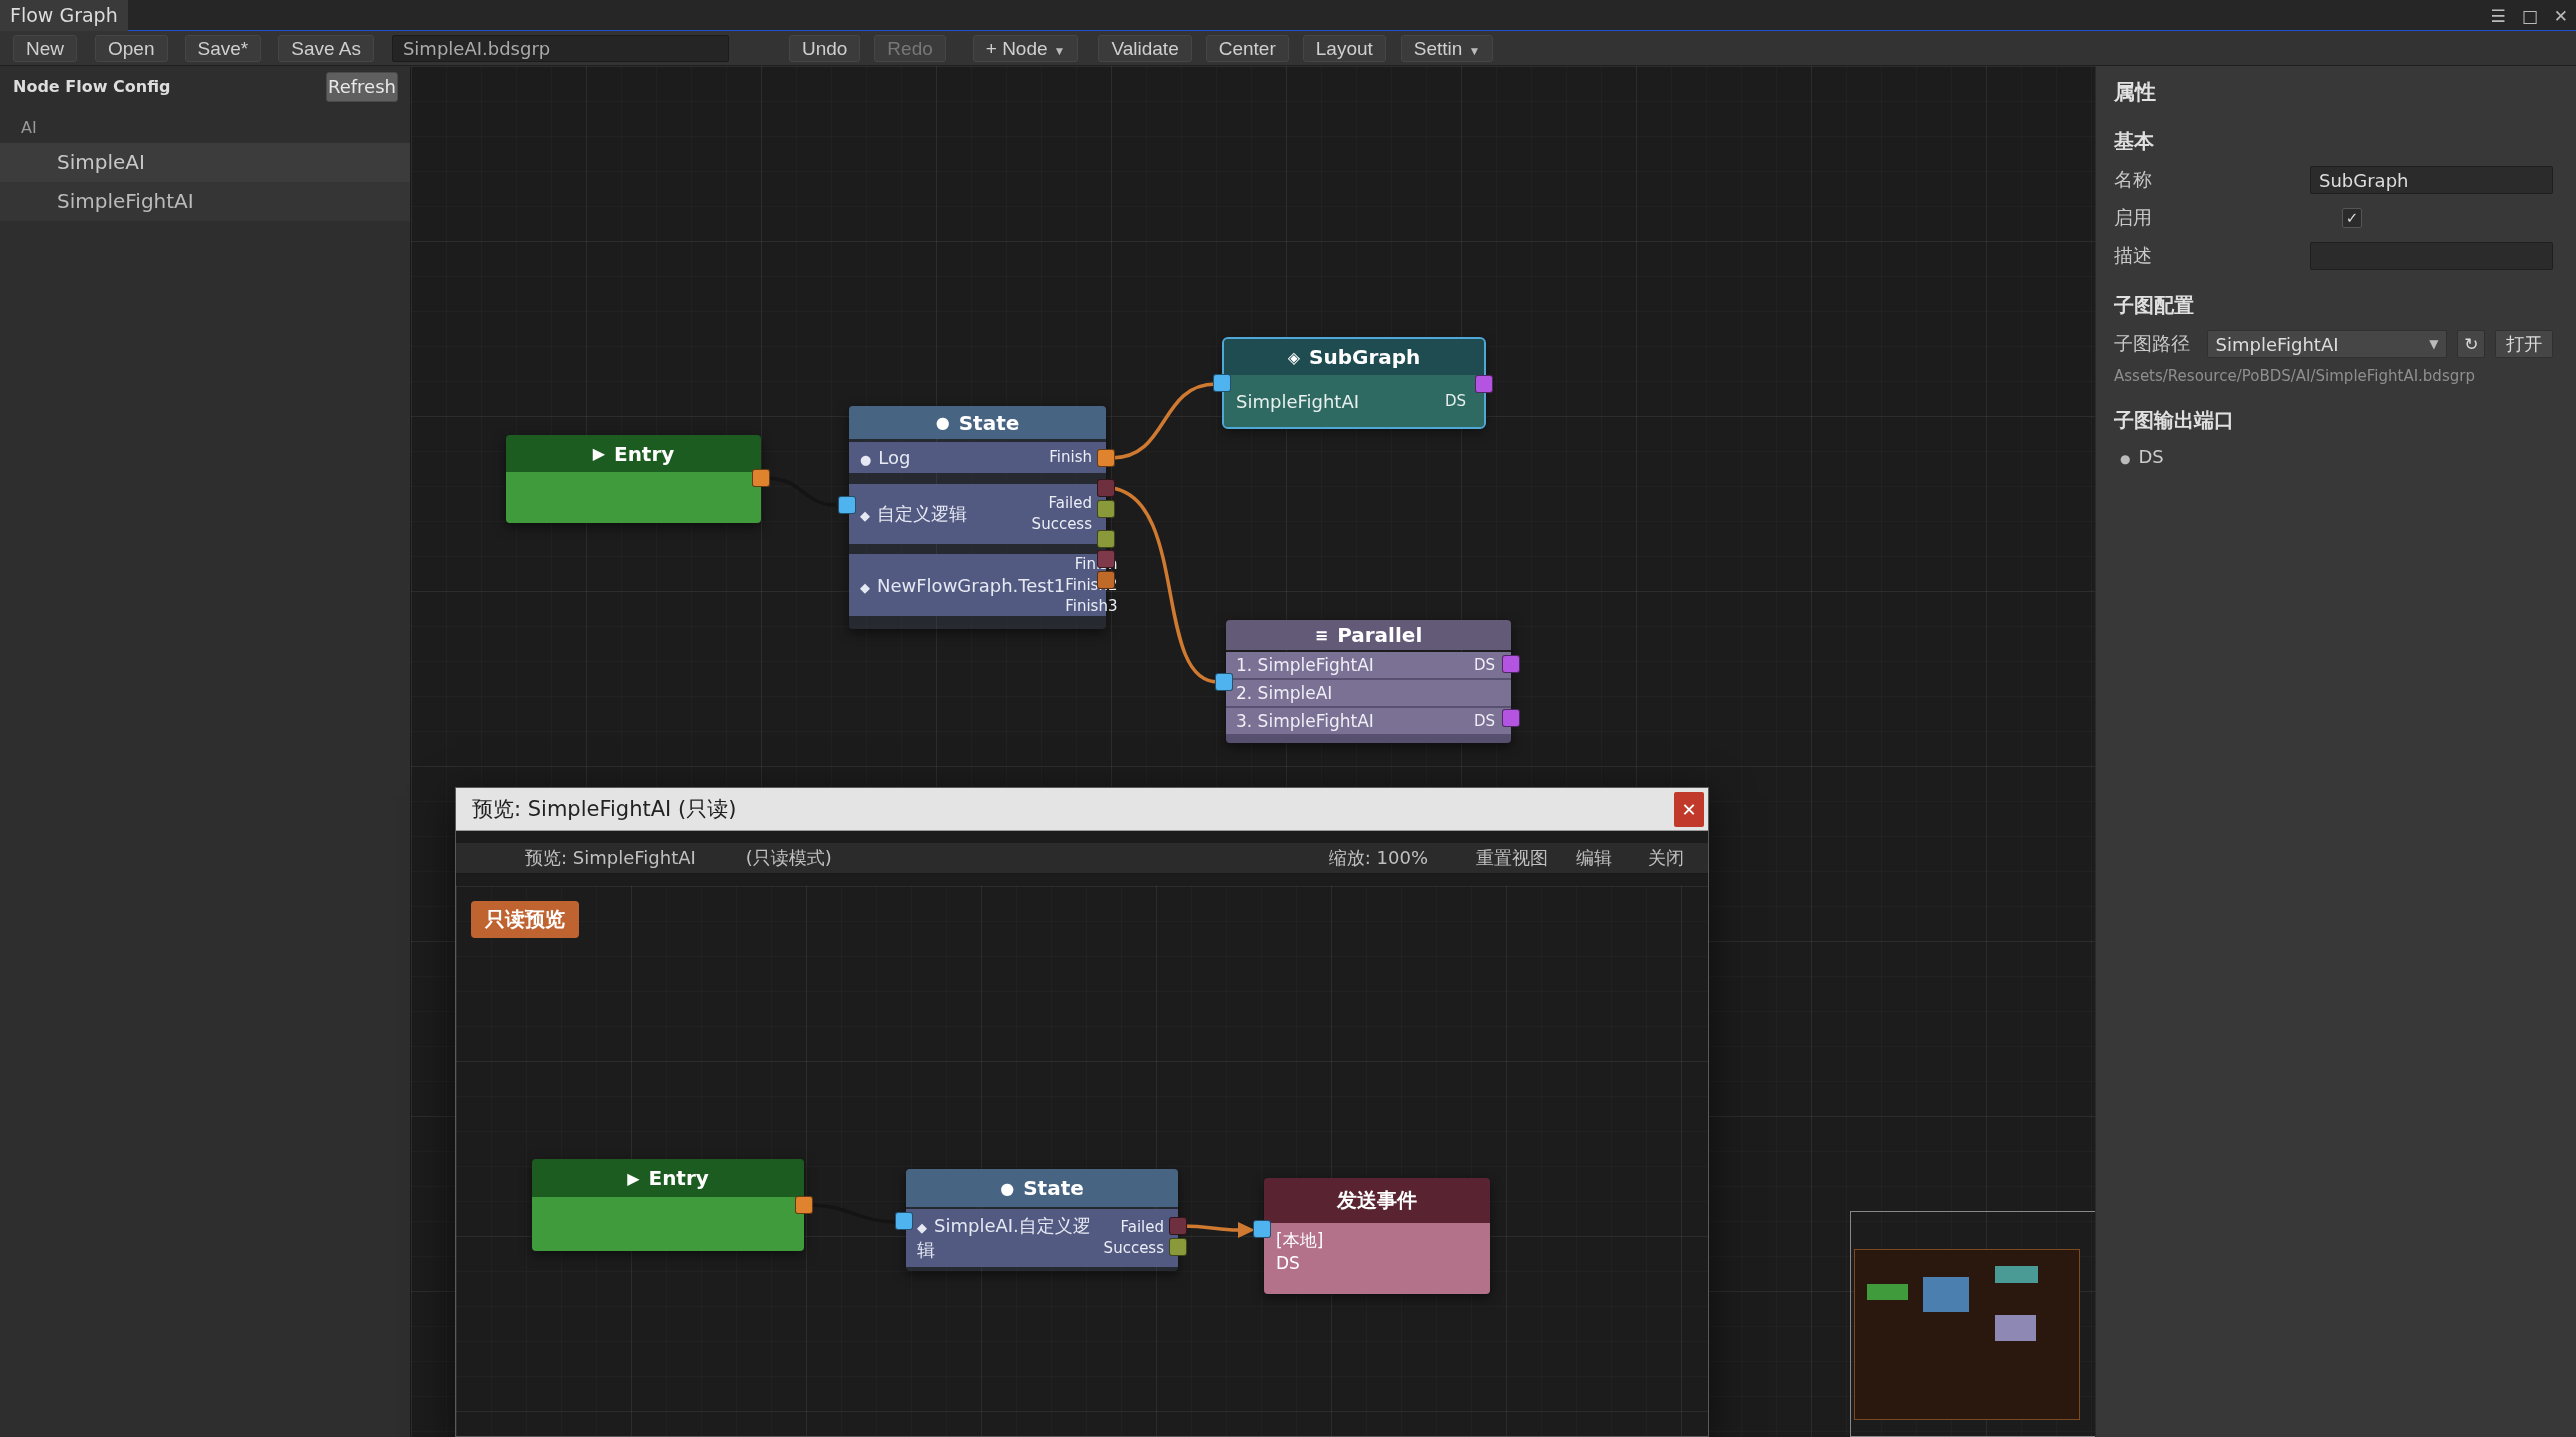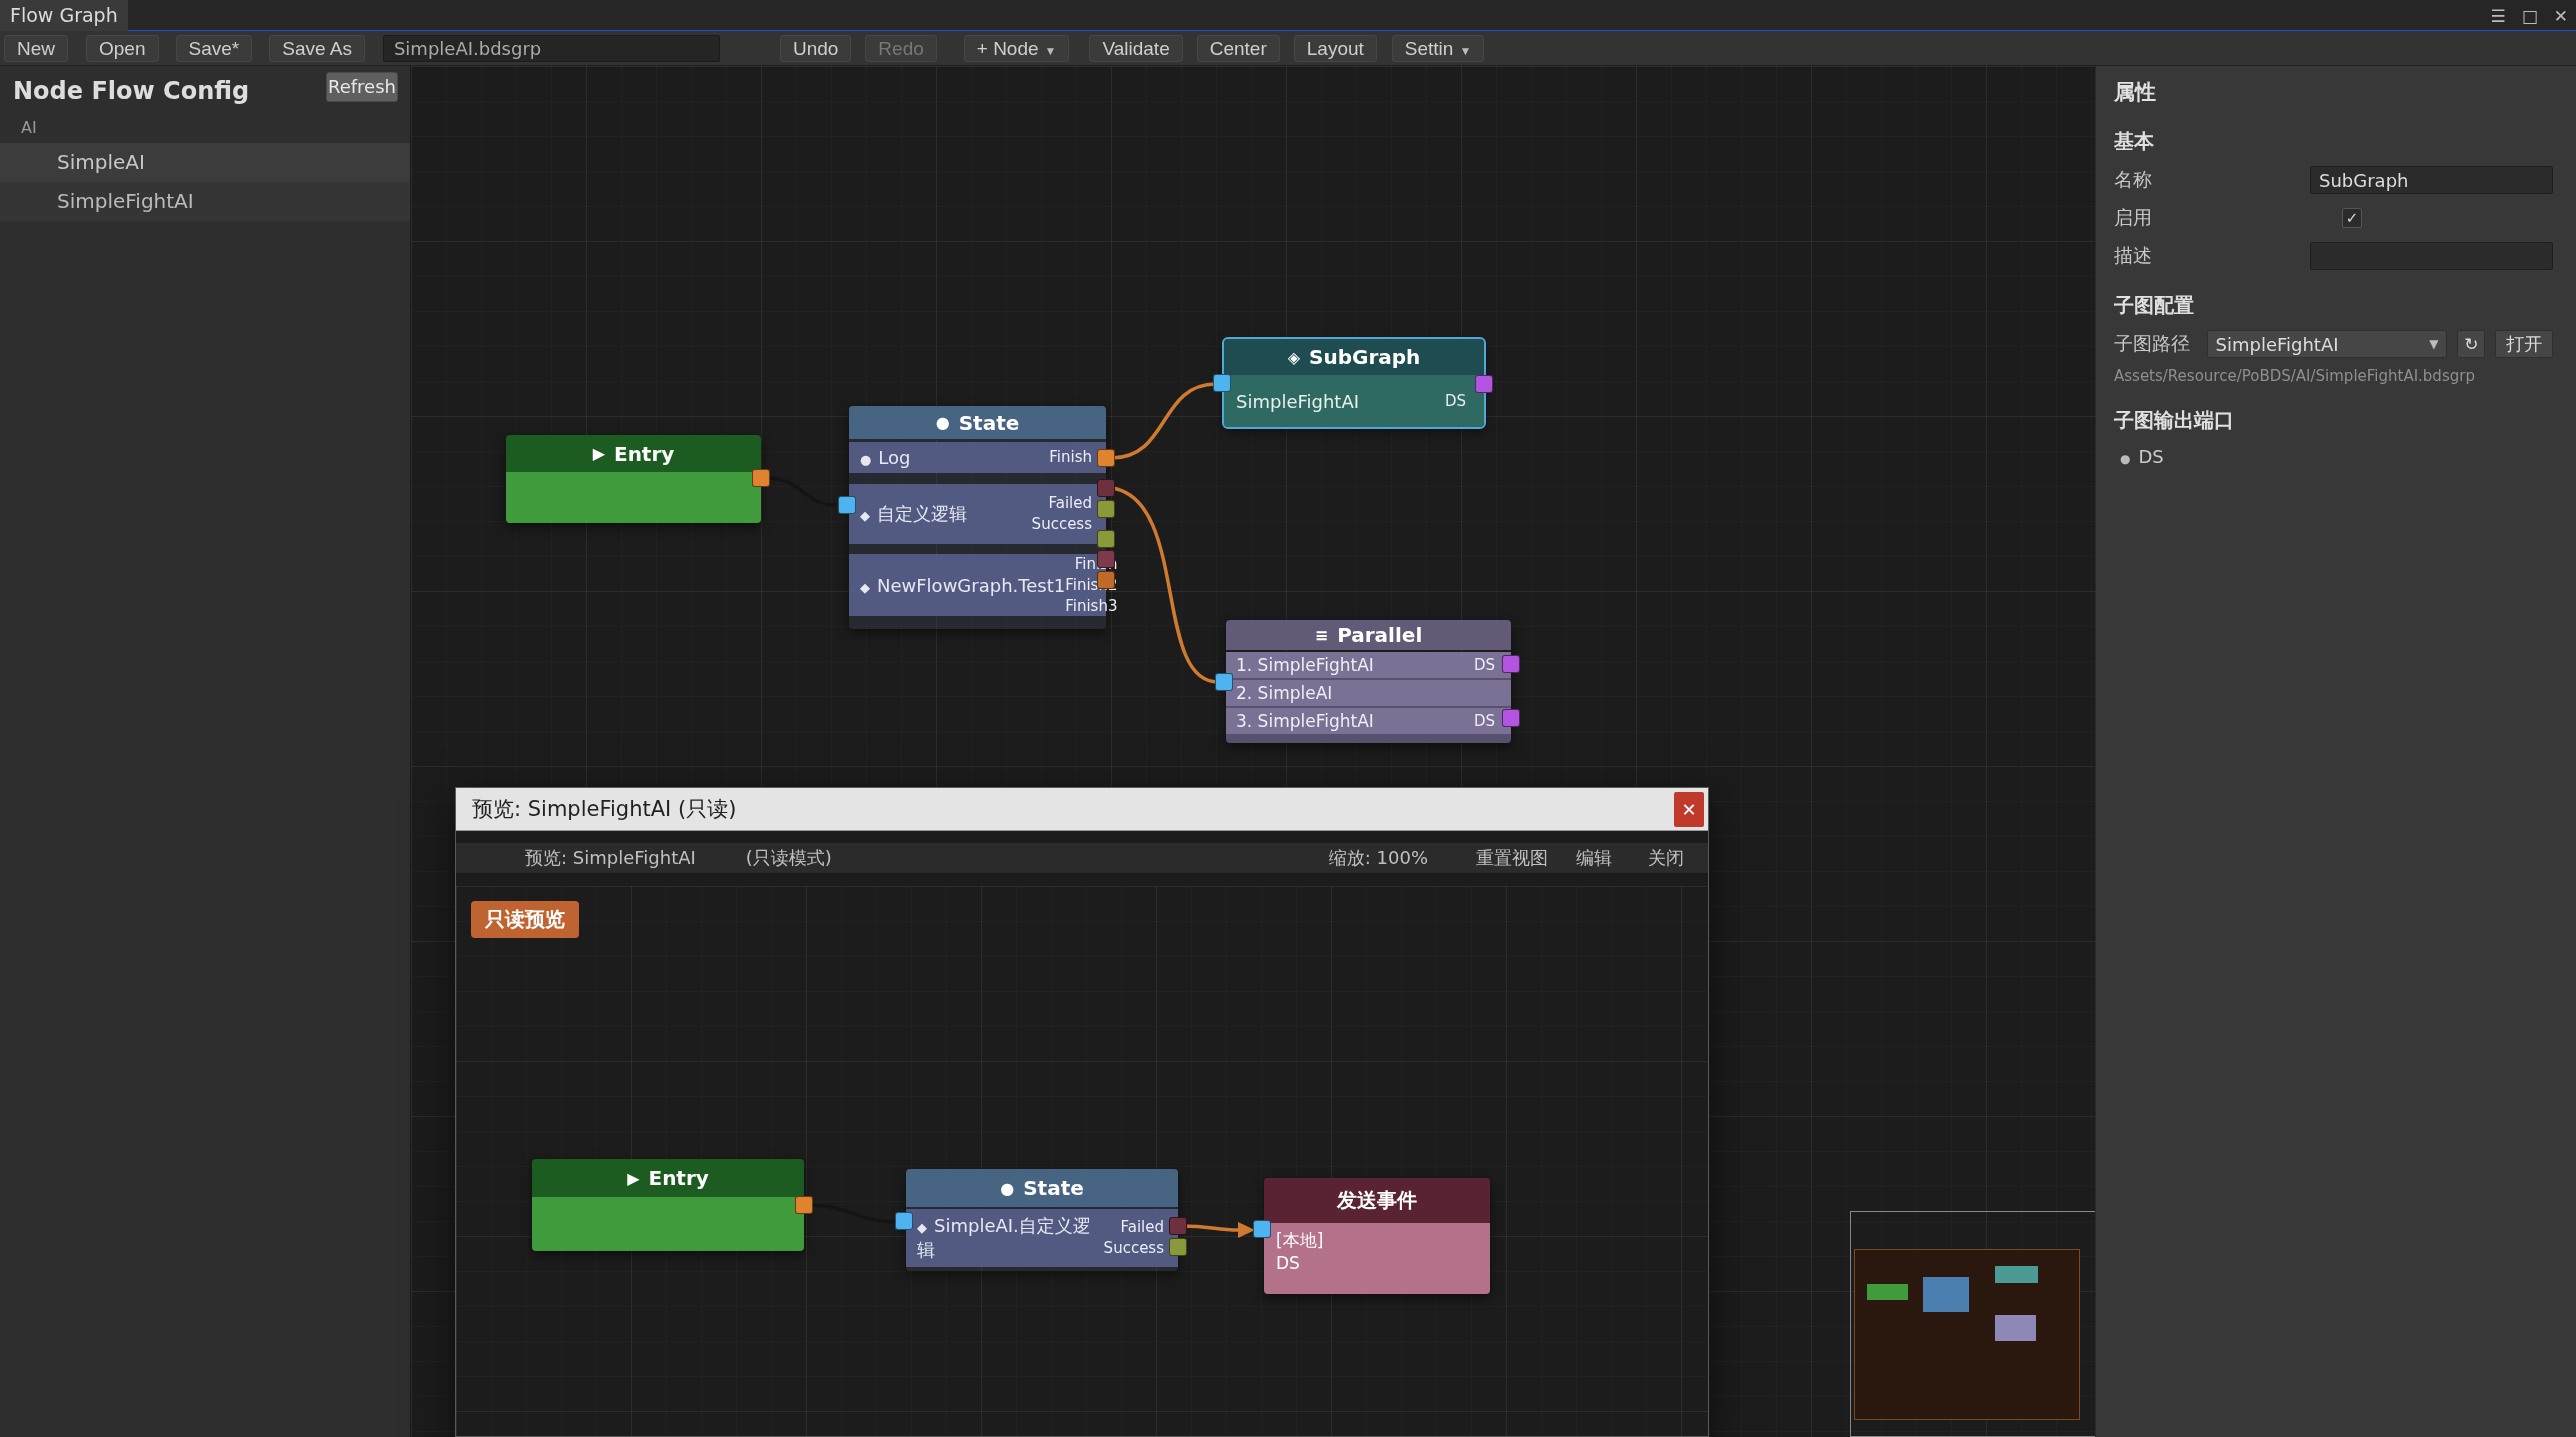--- a/index.html
+++ b/index.html
@@ -16,21 +16,21 @@
   
   .toolbar { position:absolute; left:0; top:31px; width:2576px; height:35px; background:#333333; border-bottom:1px solid #1f1f1f; display:flex; align-items:center; }
   .btn { height:27px; background:#3b3b3b; border:1px solid #464646; border-radius:3px; color:#cfcfcf; font-size:19px; line-height:25px; padding:0 12px; cursor:default; white-space:nowrap; }
   .btn.disabled { color:#777; }
   .tb-field { height:27px; background:#252525; border:1px solid #1b1b1b; border-radius:2px; color:#aaa; font-size:18px; padding:0 10px; width:337px; font-family:inherit; }
   .ddarrow { font-size:12px; margin-left:6px; color:#bbb; }
 
   
   .sidebar { position:absolute; left:0; top:66px; width:411px; height:1371px; background:#2e2e2e; border-right:1px solid #1a1a1a; }
   .sb-head { position:relative; height:44px; }
-  .sb-title { position:absolute; left:13px; top:11px; font-size:24px; font-weight:600; color:#ddd; }
+  .sb-title { position:absolute; left:13px; top:11px; font-size:16px; font-weight:600; color:#ddd; }
   .sb-refresh { position:absolute; right:12px; top:6px; width:72px; height:30px; background:#5f5f5f; border:1px solid #4a4a4a; border-radius:3px; color:#e8e8e8; font-size:18px; line-height:28px; text-align:center; }
   .sb-group { margin:8px 0 6px 21px; font-size:16px; color:#999; }
   .sb-item { height:39px; line-height:39px; font-size:20px; color:#c8c8c8; padding-left:57px; }
   .sb-item.first { background:#3c3c3c; }
   .sb-item.second { background:#353535; color:#bbb; }
 
   
   .gridbg { background-color:#1c1c1c;
     background-image:
       linear-gradient(rgba(255,255,255,0.05) 1px, transparent 1px),
@@ -109,21 +109,21 @@
   <div class="titlebar">
     <div class="titletab">Flow Graph</div>
     <div class="wincontrols">
       <span>☰</span>
       <span>□</span>
       <span>✕</span>
     </div>
   </div>
 
   <div class="toolbar">
-    <button class="btn" style="margin-left:4px">New</button>
+    <button class="btn" style="margin-left:13px">New</button>
     <button class="btn" style="margin-left:18px">Open</button>
     <button class="btn" style="margin-left:17px">Save*</button>
     <button class="btn" style="margin-left:17px">Save As</button>
     <input class="tb-field" style="margin-left: 18px;" value="SimpleAI.bdsgrp">
     <button class="btn" style="margin-left:60px">Undo</button>
     <button class="btn disabled" style="margin-left:14px">Redo</button>
     <button class="btn" style="margin-left:27px"><span>+ Node</span><span class="ddarrow">▼</span></button>
     <button class="btn" style="margin-left:20px">Validate</button>
     <button class="btn" style="margin-left:14px">Center</button>
     <button class="btn" style="margin-left:14px">Layout</button>

